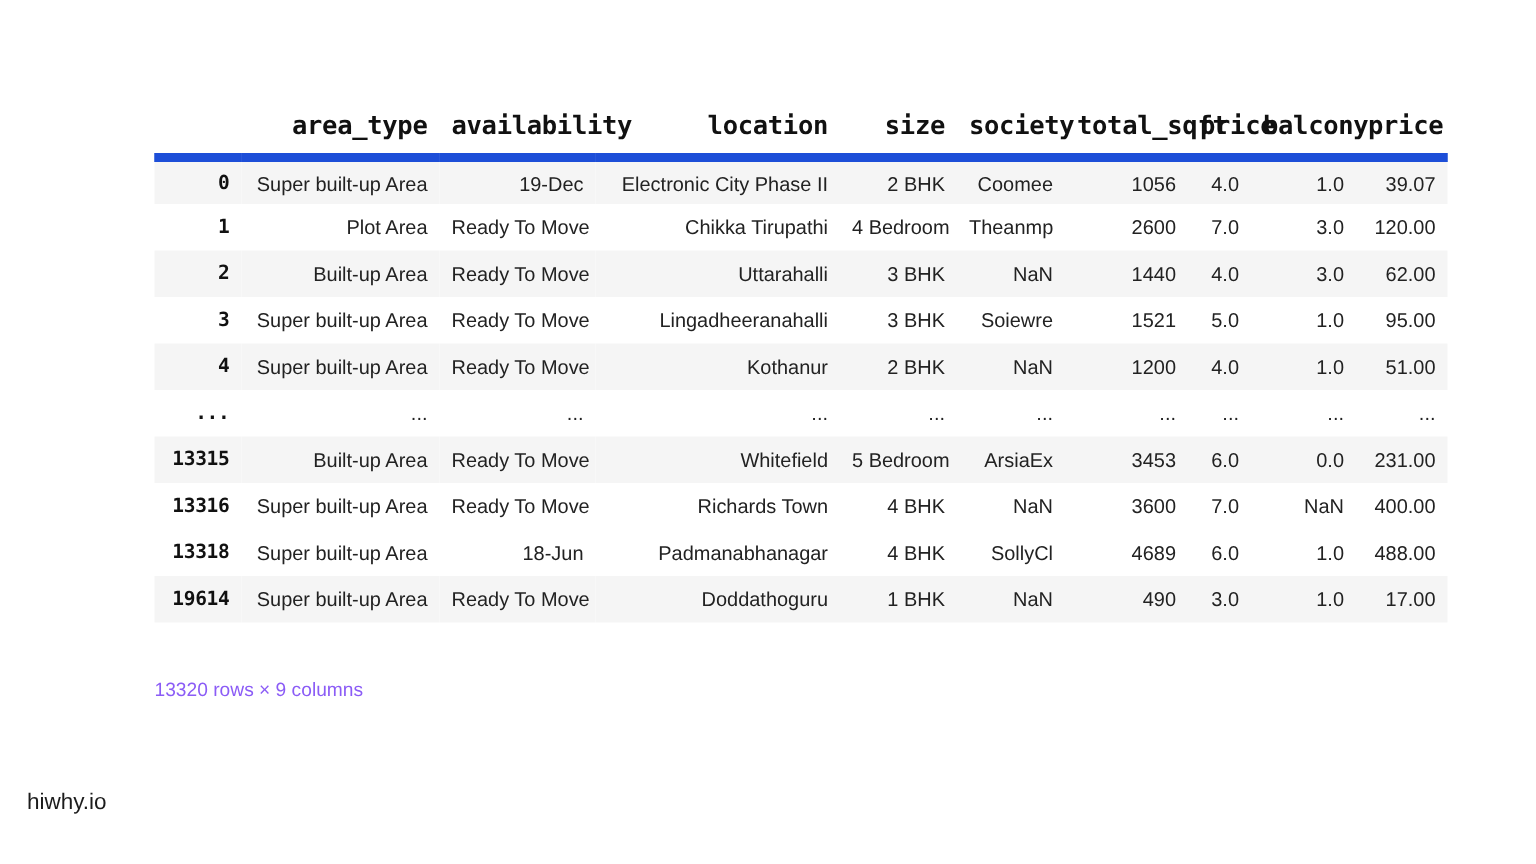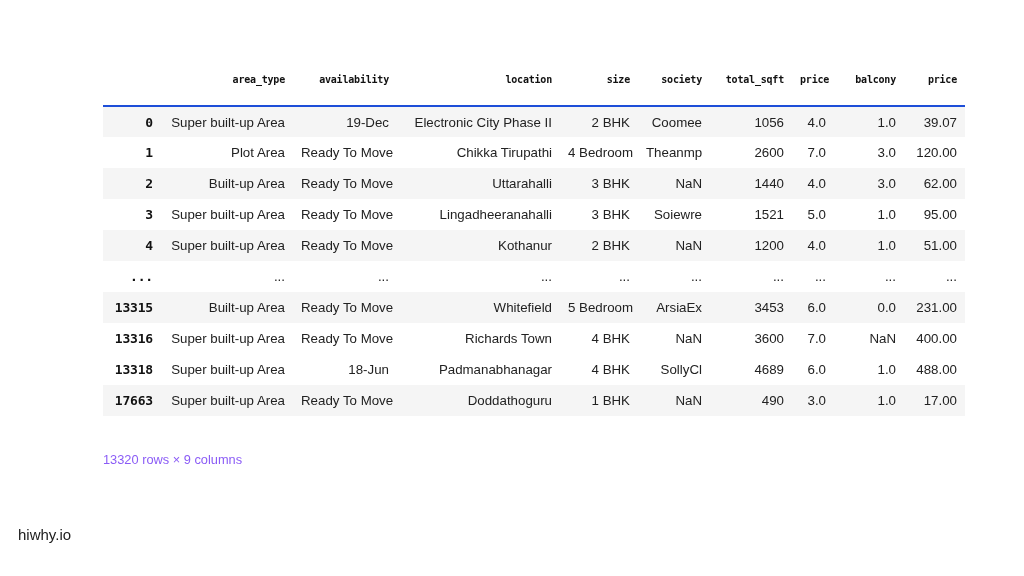--- a/index.html
+++ b/index.html
@@ -35,26 +35,26 @@
     border-spacing: 0;
     width: 862px;
     font-size: 13.3px;
     color: #1b1b1b;
     table-layout: fixed;
   }
 
   table.dataframe thead th {
     font-family: "DejaVu Sans Mono", "Liberation Mono", monospace;
     font-weight: bold;
-    font-size: 10px;
+    font-size: 17px;
     color: #111111;
     text-align: right;
     vertical-align: bottom;
-    padding: 0 8px 20px 8px;
-    border-bottom: 2px solid #1d4ed8;
+    padding: 0 8px 8px 8px;
+    border-bottom: 6px solid #1d4ed8;
     white-space: nowrap;
     letter-spacing: -0.2px;
   }
 
   table.dataframe tbody th {
     font-family: "DejaVu Sans Mono", "Liberation Mono", monospace;
     font-weight: bold;
     font-size: 13px;
     color: #111111;
     text-align: right;
@@ -256,21 +256,21 @@
             <td>18-Jun</td>
             <td>Padmanabhanagar</td>
             <td>4 BHK</td>
             <td>SollyCl</td>
             <td>4689</td>
             <td>6.0</td>
             <td>1.0</td>
             <td>488.00</td>
           </tr>
           <tr class="odd-row">
-            <th>17663</th>
+            <th>19614</th>
             <td>Super built-up Area</td>
             <td>Ready To Move</td>
             <td>Doddathoguru</td>
             <td>1 BHK</td>
             <td>NaN</td>
             <td>490</td>
             <td>3.0</td>
             <td>1.0</td>
             <td>17.00</td>
           </tr>

